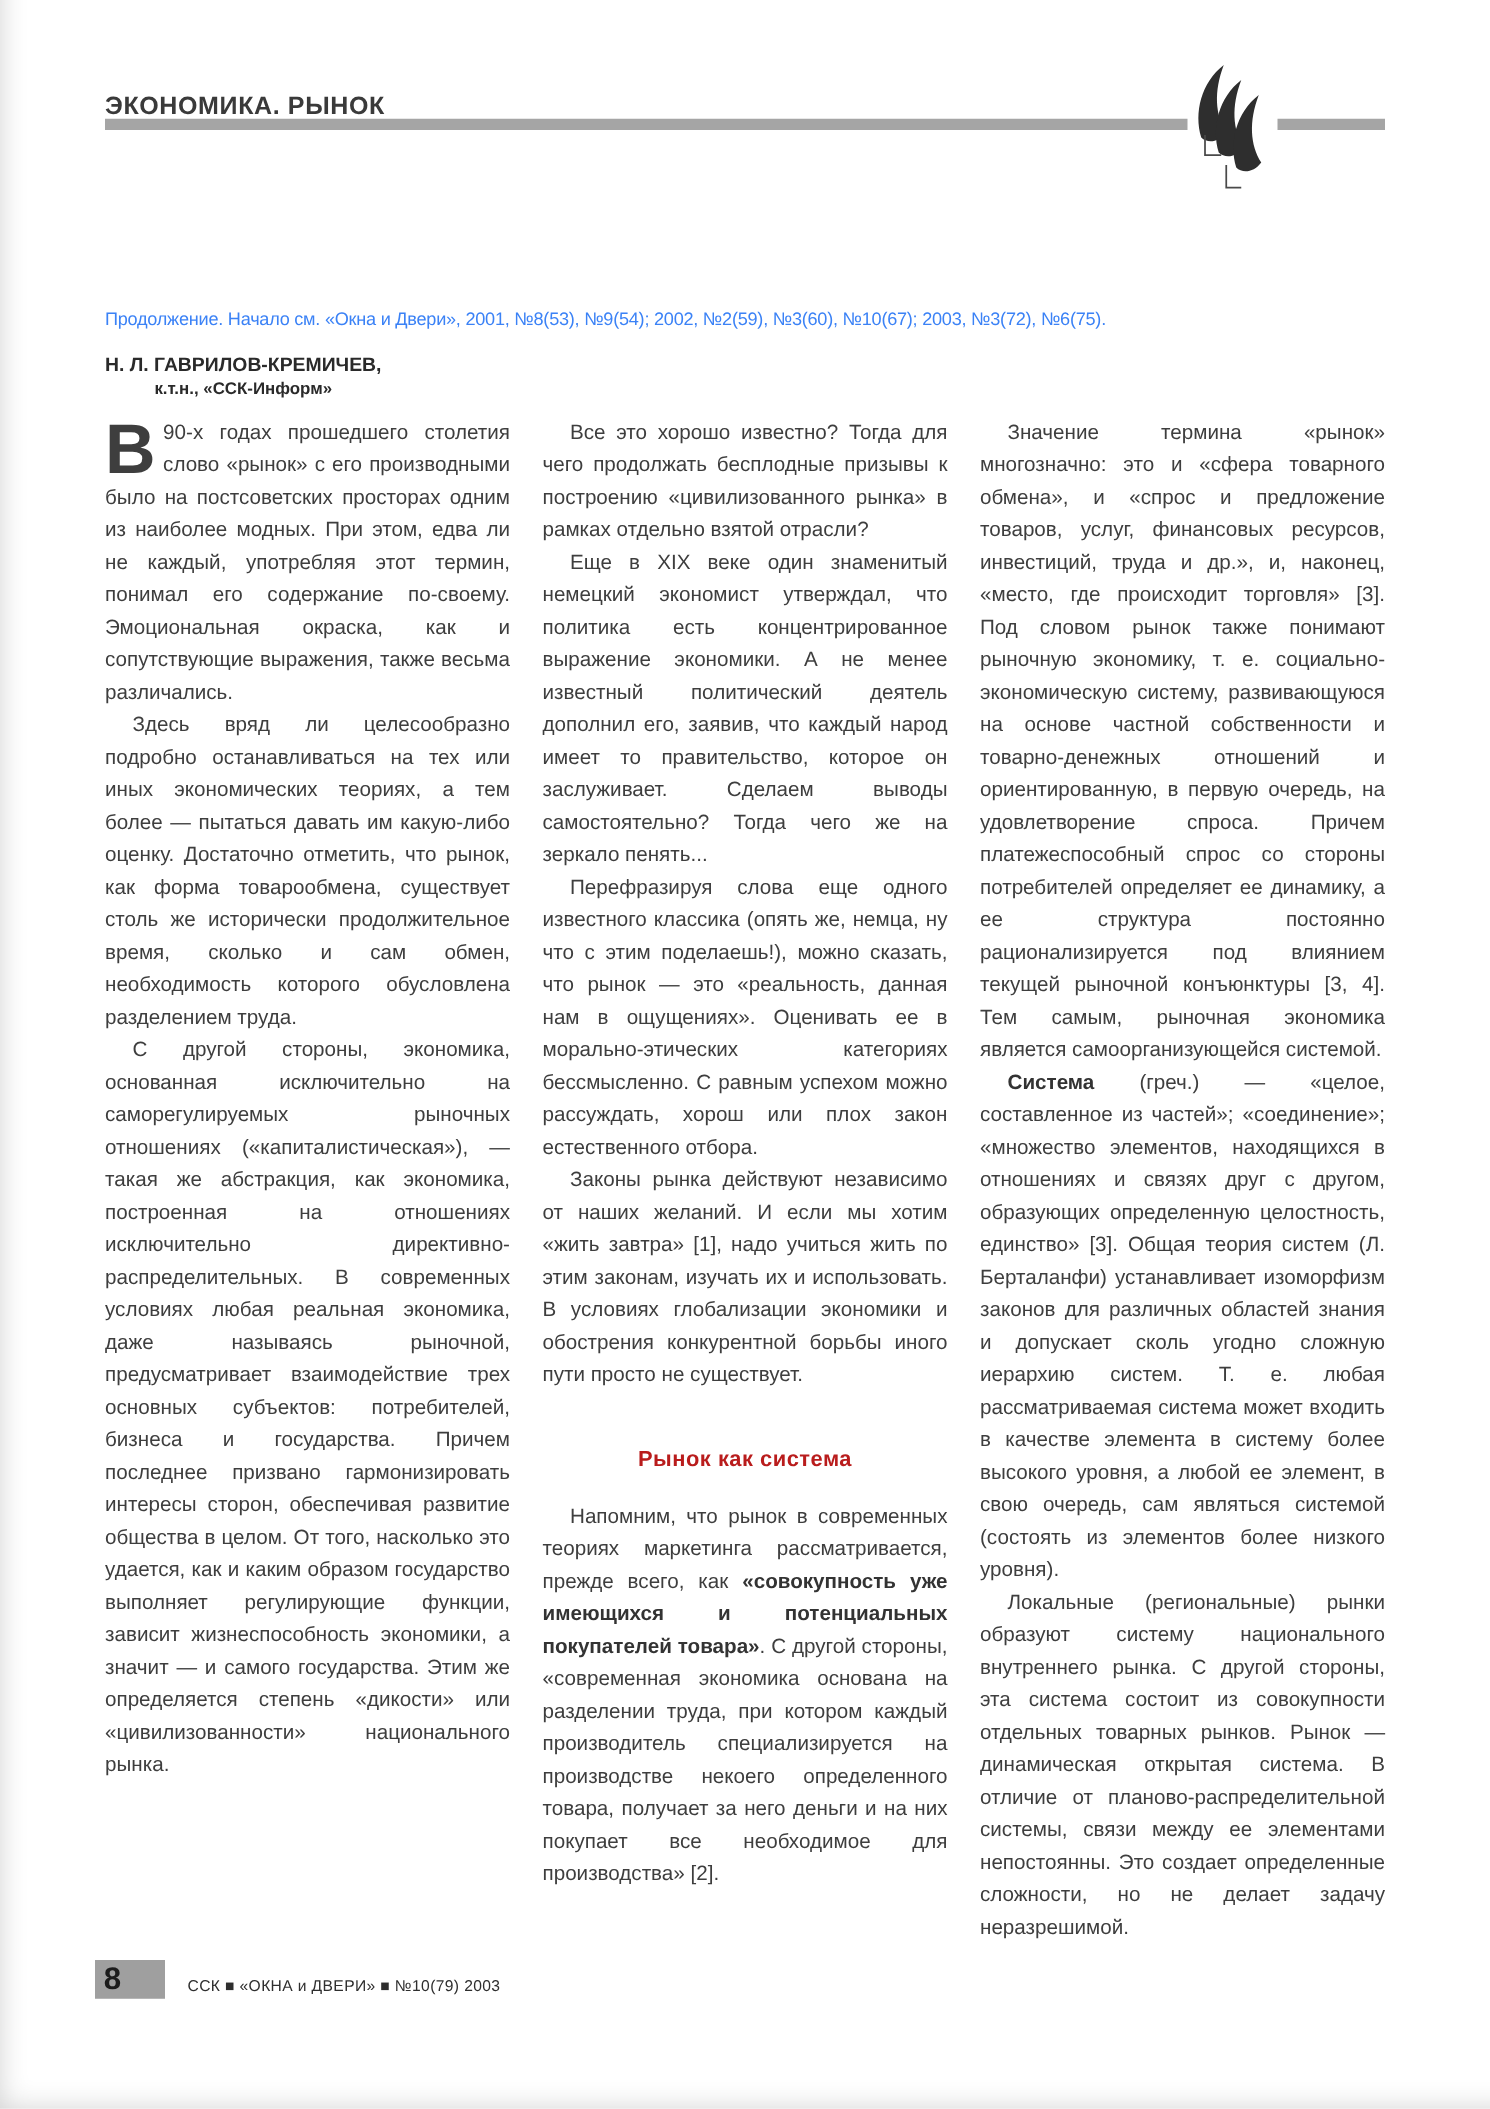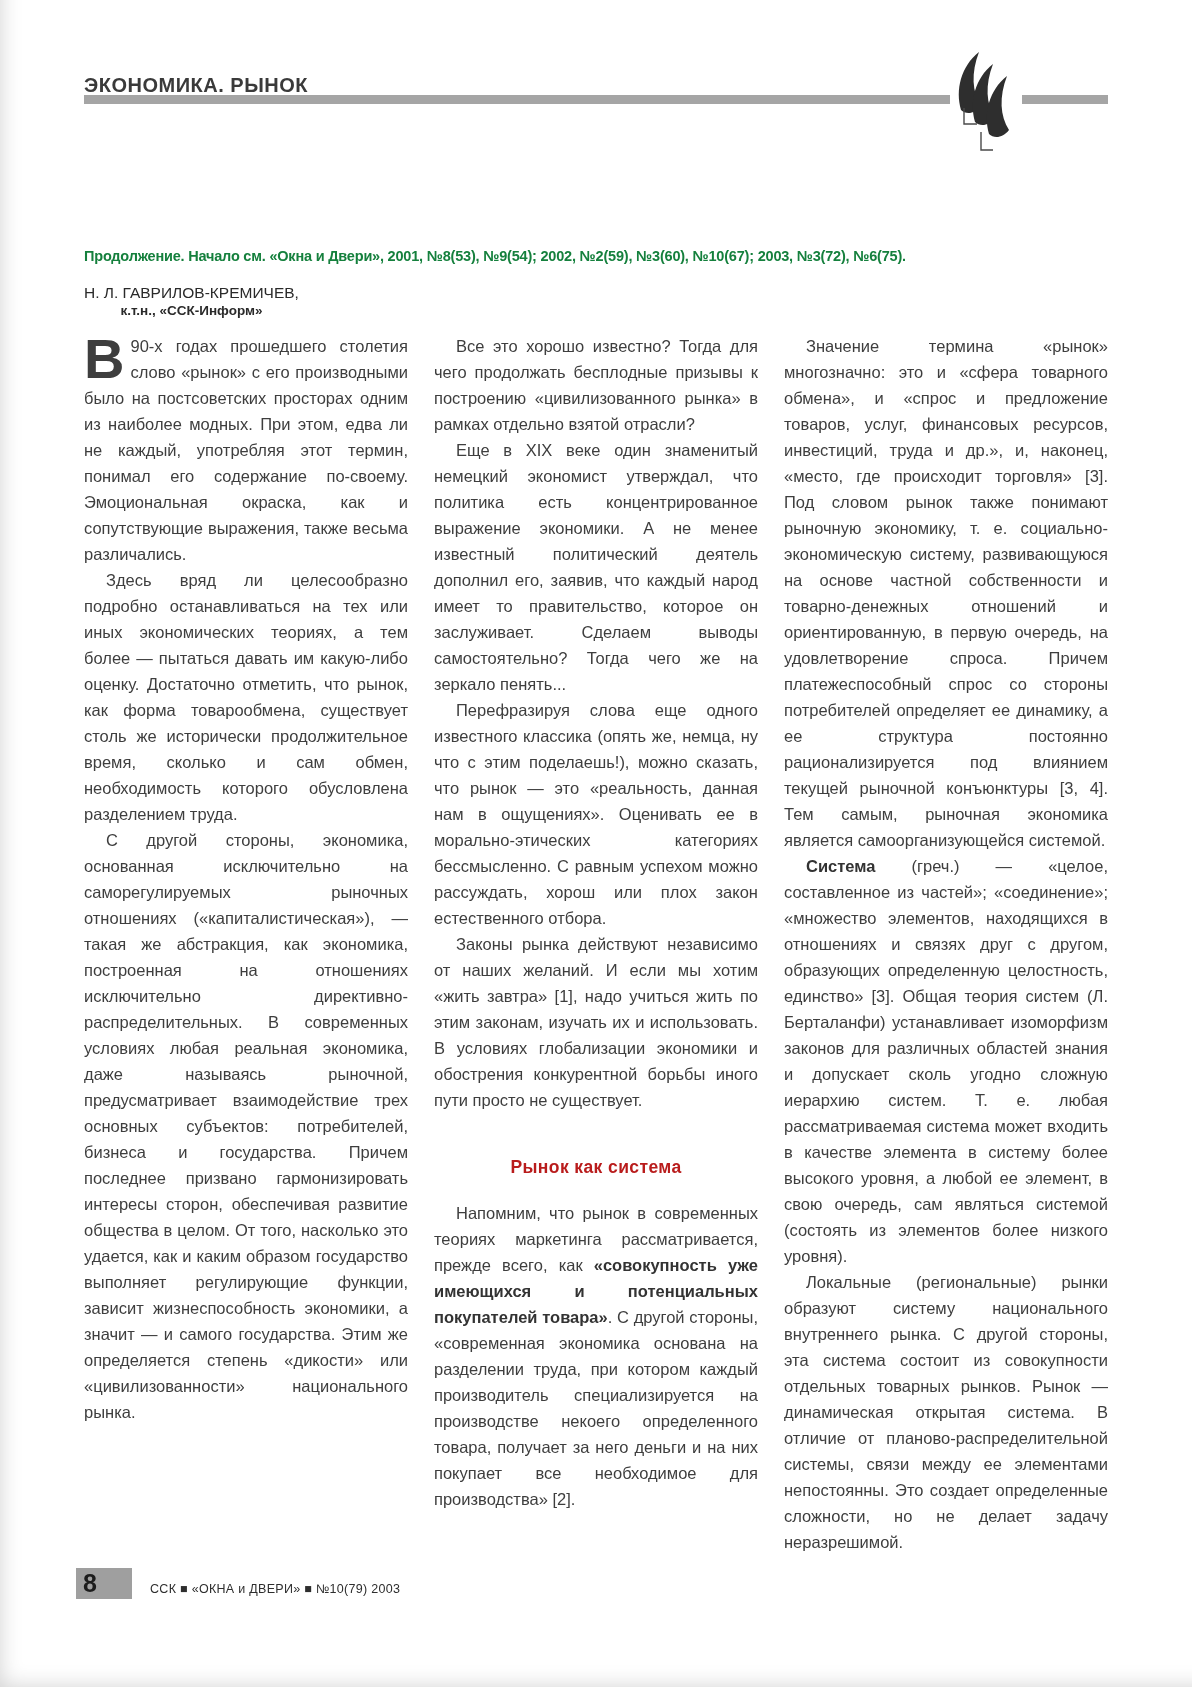--- a/index.html
+++ b/index.html
@@ -26,27 +26,27 @@
     background:#fff;z-index:3;display:flex;align-items:flex-start;justify-content:center;
   }
   
   .title{
     position:absolute;left:84px;top:148px;z-index:2;
     font-size:37px;line-height:45px;font-weight:bold;letter-spacing:-0.5px;
     color:#212121;
   }
   .continuation{
     position:absolute;left:84px;top:248px;
-    font-size:14.5px;font-weight:bold;color:#15803d;letter-spacing:-0.2px;
+    font-size:14.5px;font-weight:normal;color:#3b82f6;letter-spacing:-0.2px;
   }
   .author{
     position:absolute;left:84px;top:283px;
     color:#2a2a2a;
   }
-  .author .name{font-size:15.5px;font-weight:normal;line-height:19px;}
+  .author .name{font-size:15.5px;font-weight:bold;line-height:19px;}
   .author .cred{font-size:13.5px;font-weight:bold;line-height:18px;text-align:center;}
   
   .columns{
     position:absolute;left:84px;top:333px;width:1024px;
     display:flex;gap:26px;
   }
   .col{flex:1 1 0;min-width:0;}
   .para{
     margin:0;
     font-size:16.5px;line-height:26px;

